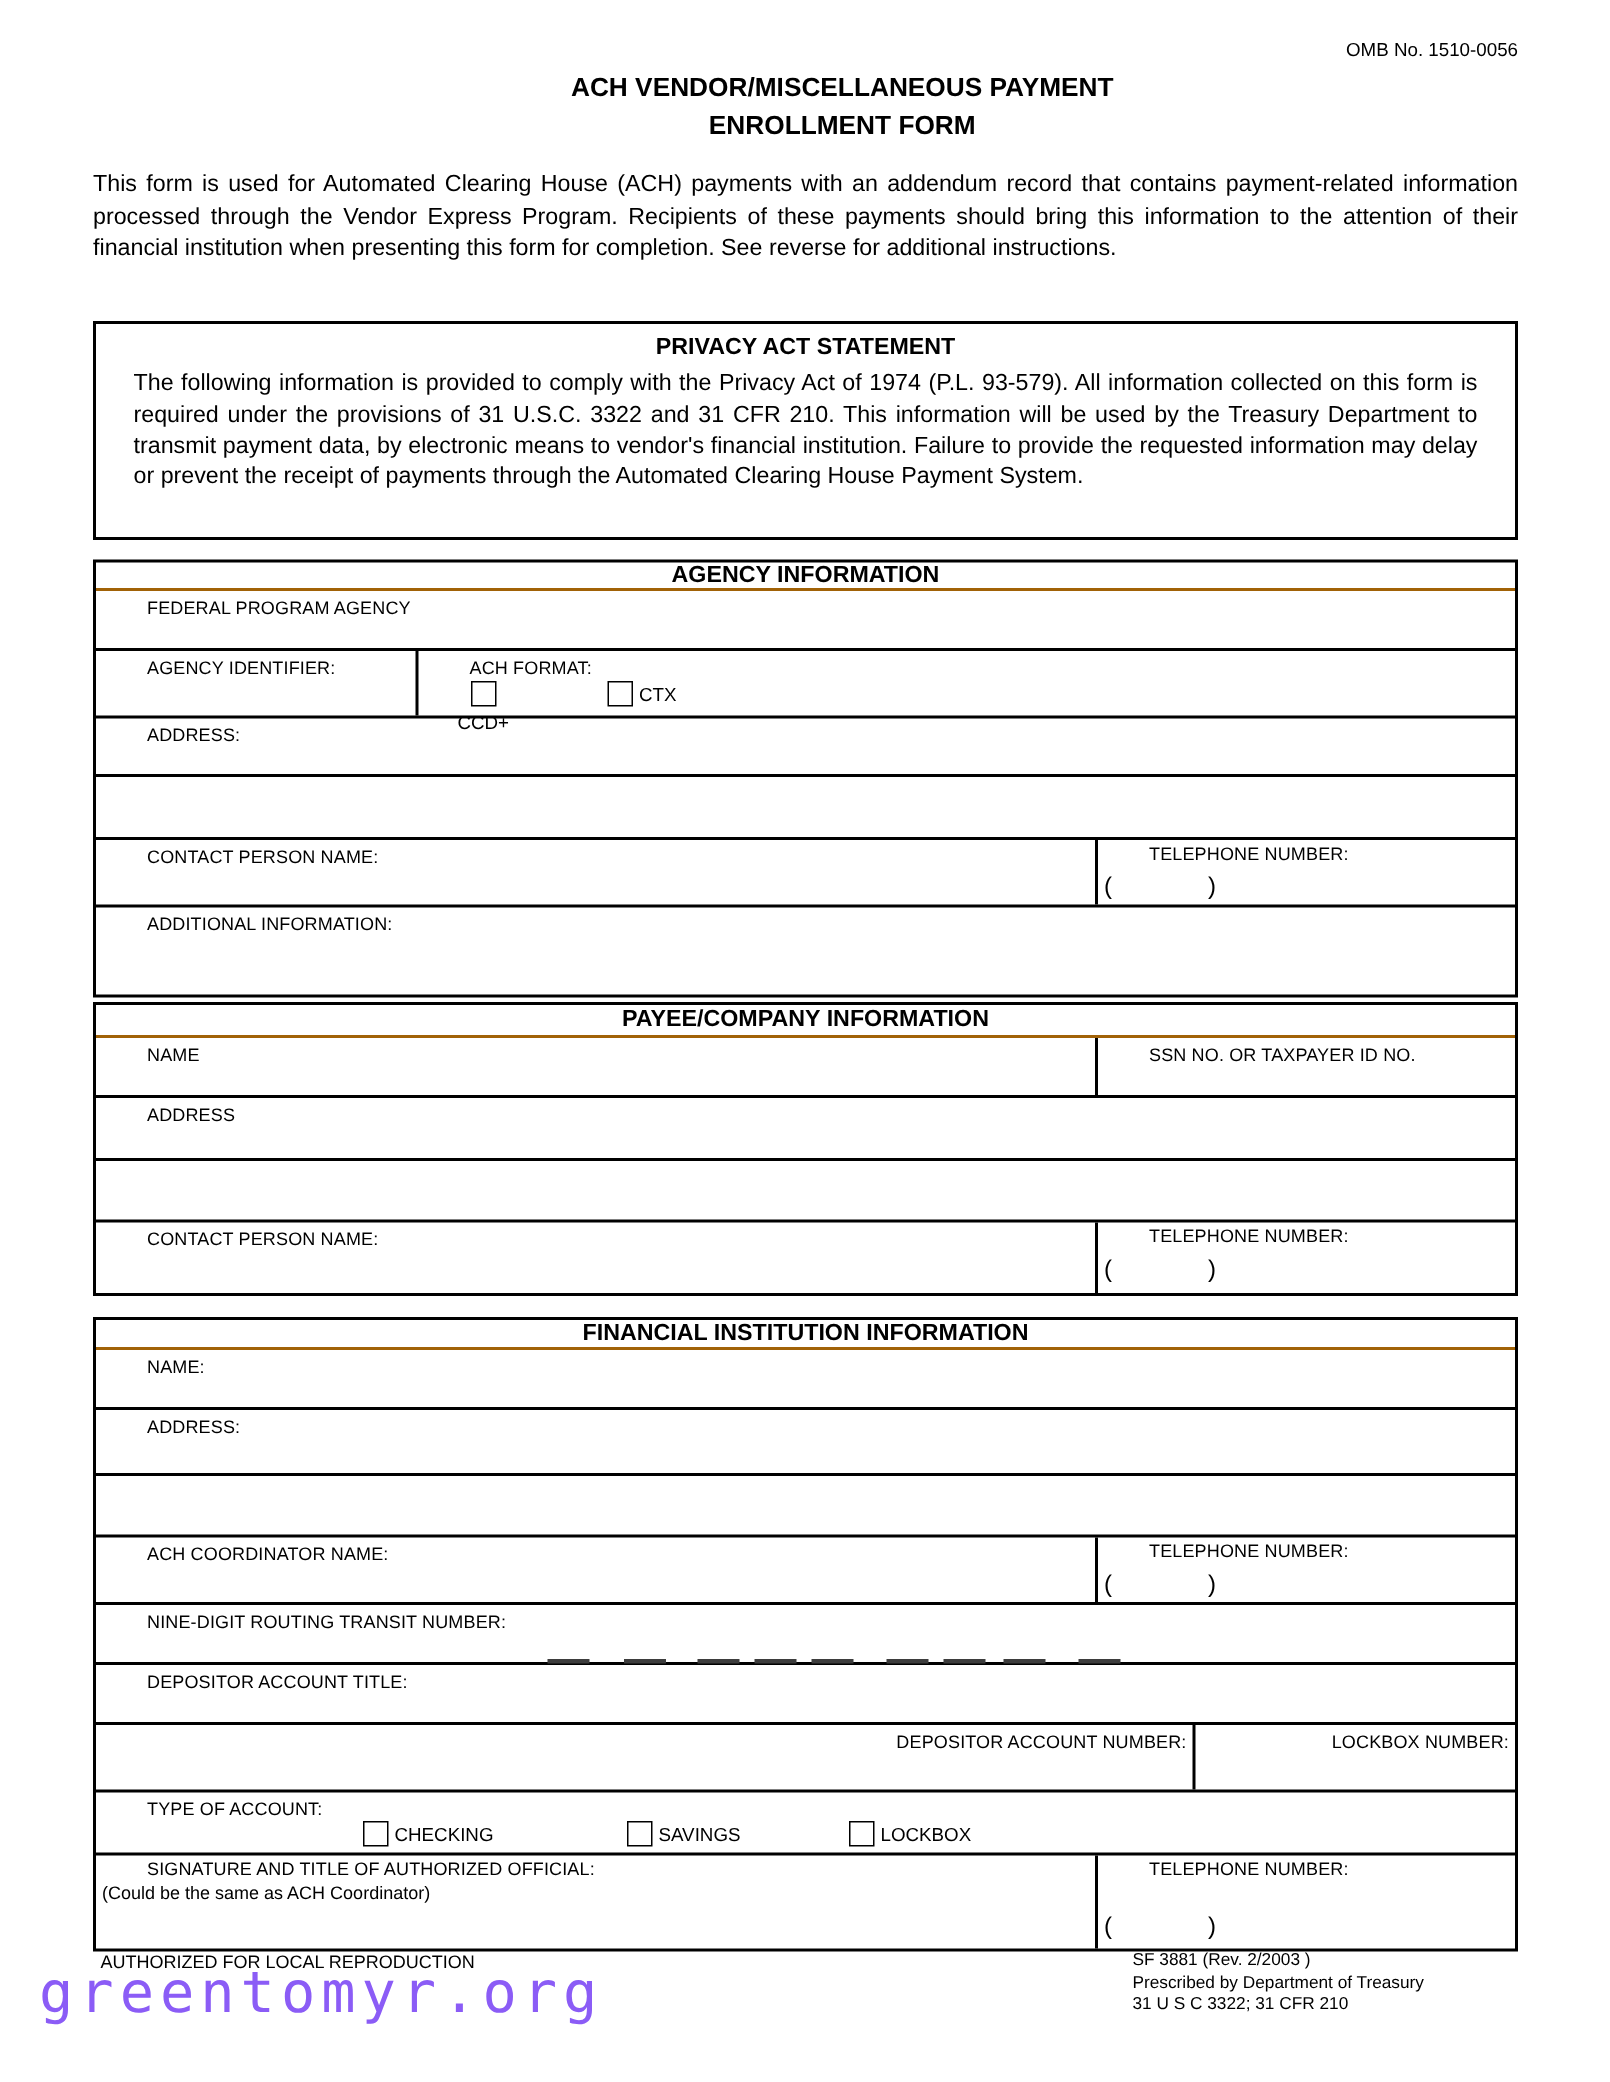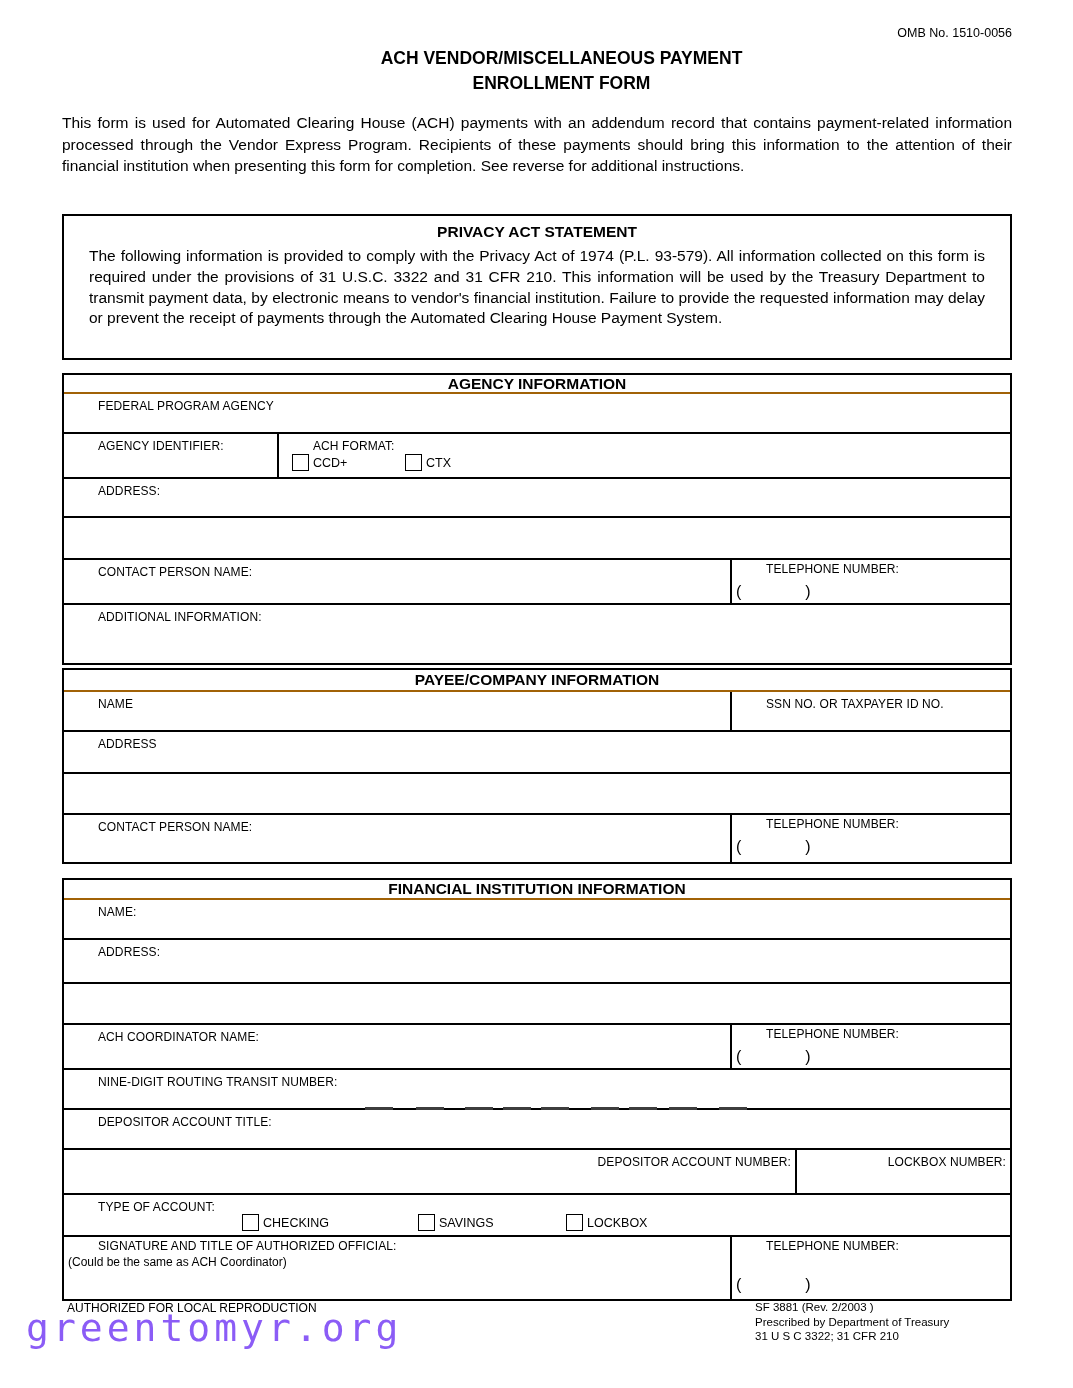--- a/index.html
+++ b/index.html
@@ -74,21 +74,21 @@
       <div class="cell">
         <span class="lbl">FEDERAL PROGRAM AGENCY</span>
       </div>
     </div>
     <div class="row" style="height:45px;">
       <div class="cell fixed" style="width:213px;">
         <span class="lbl">AGENCY IDENTIFIER:</span>
       </div>
       <div class="cell">
         <span class="lbl">ACH FORMAT:</span>
-        <span class="cb-item" style="left:13px; top:20px;">
+        <span class="cb-item" style="left:26px; top:20px;flex-direction:column;">
           <span class="cb"></span>
           <span>CCD+</span>
         </span>
         <span class="cb-item" style="left:126px; top:20px;">
           <span class="cb"></span>
           <span>CTX</span>
         </span>
       </div>
     </div>
     <div class="row" style="height:39px;">

